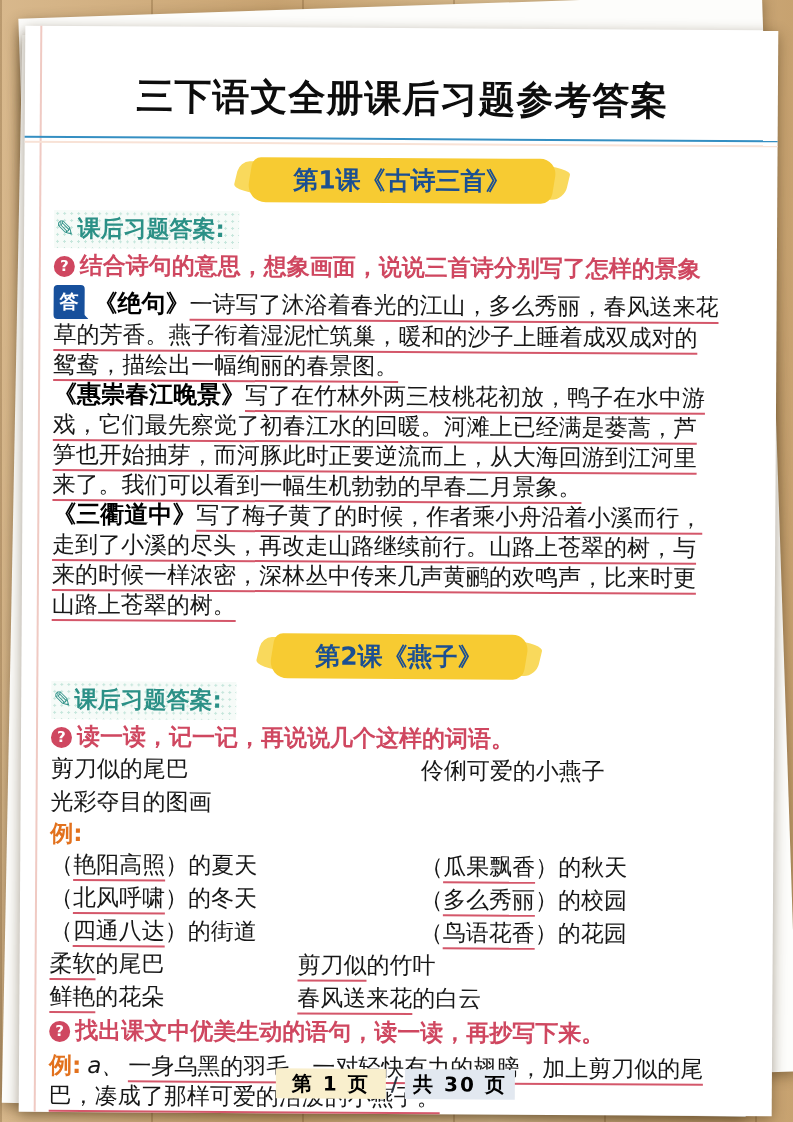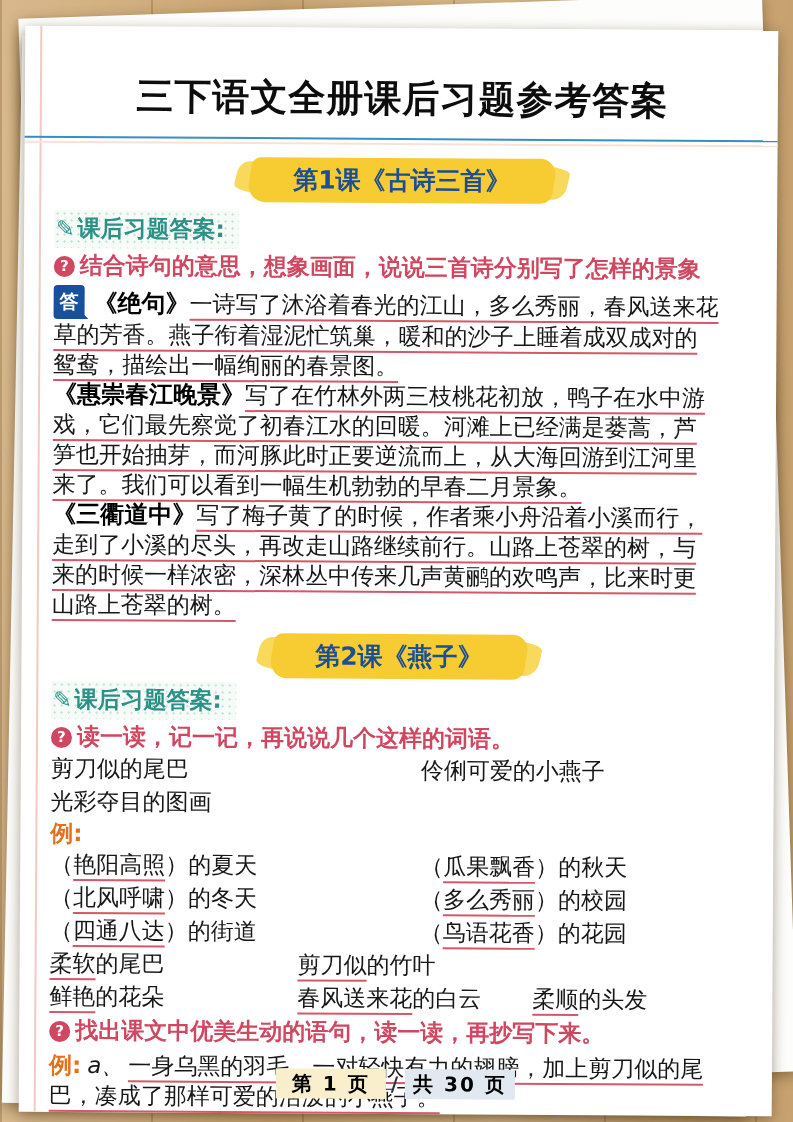--- a/index.html
+++ b/index.html
@@ -140,21 +140,20 @@
       <span><span>（</span><span class="u">鸟语花香</span><span>）的花园</span></span>
     </div>
 
     <div class="row3">
       <span class="c1"><span class="u">柔软</span><span>的尾巴</span></span>
       <span class="c2"><span class="u">剪刀似</span><span>的竹叶</span></span>
     </div>
     <div class="row3">
       <span class="c1"><span class="u">鲜艳</span><span>的花朵</span></span>
       <span class="c2"><span class="u">春风送来花</span><span>的白云</span></span>
-      <span><span class="u">柔顺</span><span>的头发</span></span>
     </div>
 
     <div class="q">
       <span class="q-icon">?</span><span>找出课文中优美生动的语句，读一读，再抄写下来。</span>
     </div>
 
     <div class="ln" style="margin-top:4px;"><span class="ex-label">例:</span><span class="ex-prefix">a、</span><span class="u">一身乌黑的羽毛，一对轻快有力的翅膀，加上剪刀似的尾</span></div>
     <div class="ln"><span class="u">巴，凑成了那样可爱的活泼的小燕子。</span></div>
 
     <div id="page-footer">

